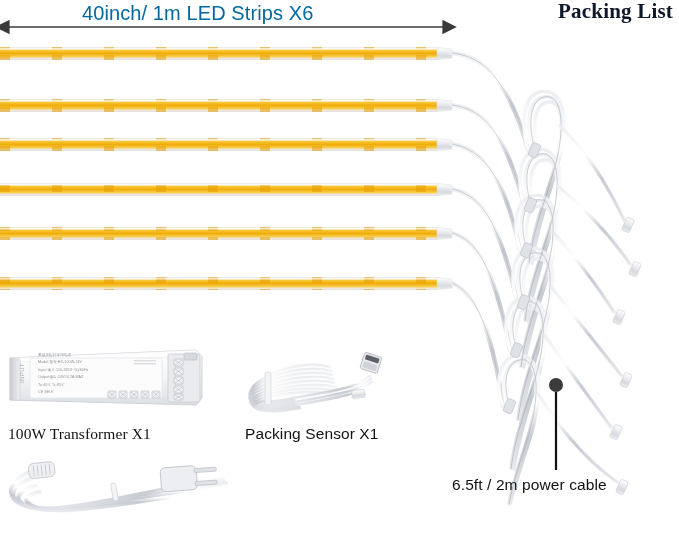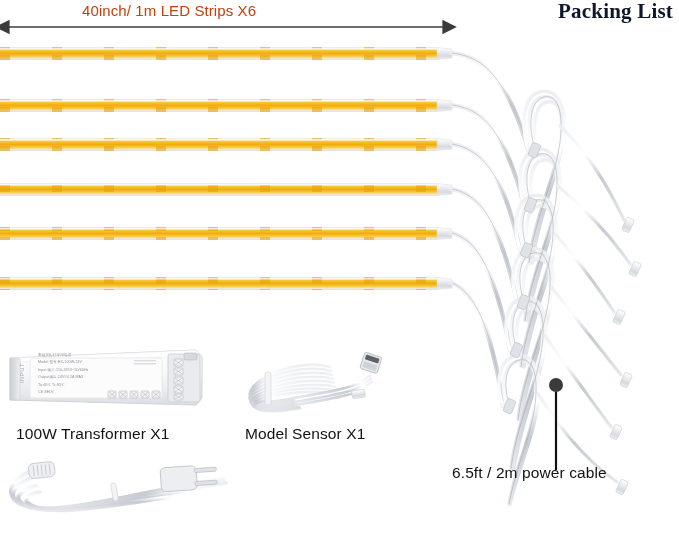--- a/index.html
+++ b/index.html
@@ -9,30 +9,30 @@
 
   
   .title-packing{
     position:absolute; right:6px; top:-1px;
     font-family:"Liberation Serif", serif;
     font-weight:bold; font-size:21px; letter-spacing:.2px; color:#0f172a;
     white-space:nowrap;
   }
   .dim-label{
     position:absolute; left:82px; top:2px;
-    font-size:15px; color:#c2410c; white-space:nowrap; letter-spacing:.1px;
+    font-size:20px; color:#0369a1; white-space:nowrap; letter-spacing:.1px;
   }
   .cap{
     position:absolute; font-size:15.5px; color:#121212; white-space:nowrap;
     letter-spacing:.1px;
   }
-  .cap-transformer{ left:16px;  top:425px; }
+  .cap-transformer{ left:8px;  top:425px;font-family:Liberation Serif, serif; }
   .cap-sensor{     left:245px; top:425px; }
   .cap-powercable{ left:3px;  top:521px; }
-  .cap-2m{         left:452px; top:464px; }
+  .cap-2m{         left:452px; top:476px; }
 
   
   .dimline{position:absolute;left:0;top:18px;width:460px;height:18px;}
 
   
   .layer{position:absolute;left:0;top:0;width:679px;height:545px;pointer-events:none;}
 
   
   .transformer{
     position:absolute;left:8px;top:348px;width:196px;height:62px;
@@ -379,16 +379,16 @@
       <div>高端衣柜灯专用电源</div>
       <div>Model  型号:HX-100W-24V</div>
       <div>Input  输入:110-265V~50/60Hz</div>
       <div>Output输出:24V⌸4.2A  MAX</div>
       <div>Ta:40℃  Tc:85℃</div>
       <div>CE  SELV</div>
     </div>
   </div>
 
   <div class="cap cap-transformer">100W Transformer X1</div>
-  <div class="cap cap-sensor">Model  Sensor X1</div>
+  <div class="cap cap-sensor">Packing  Sensor X1</div>
   <div class="cap cap-2m">6.5ft / 2m power cable</div>
 
 </div>
 
 </body></html>

